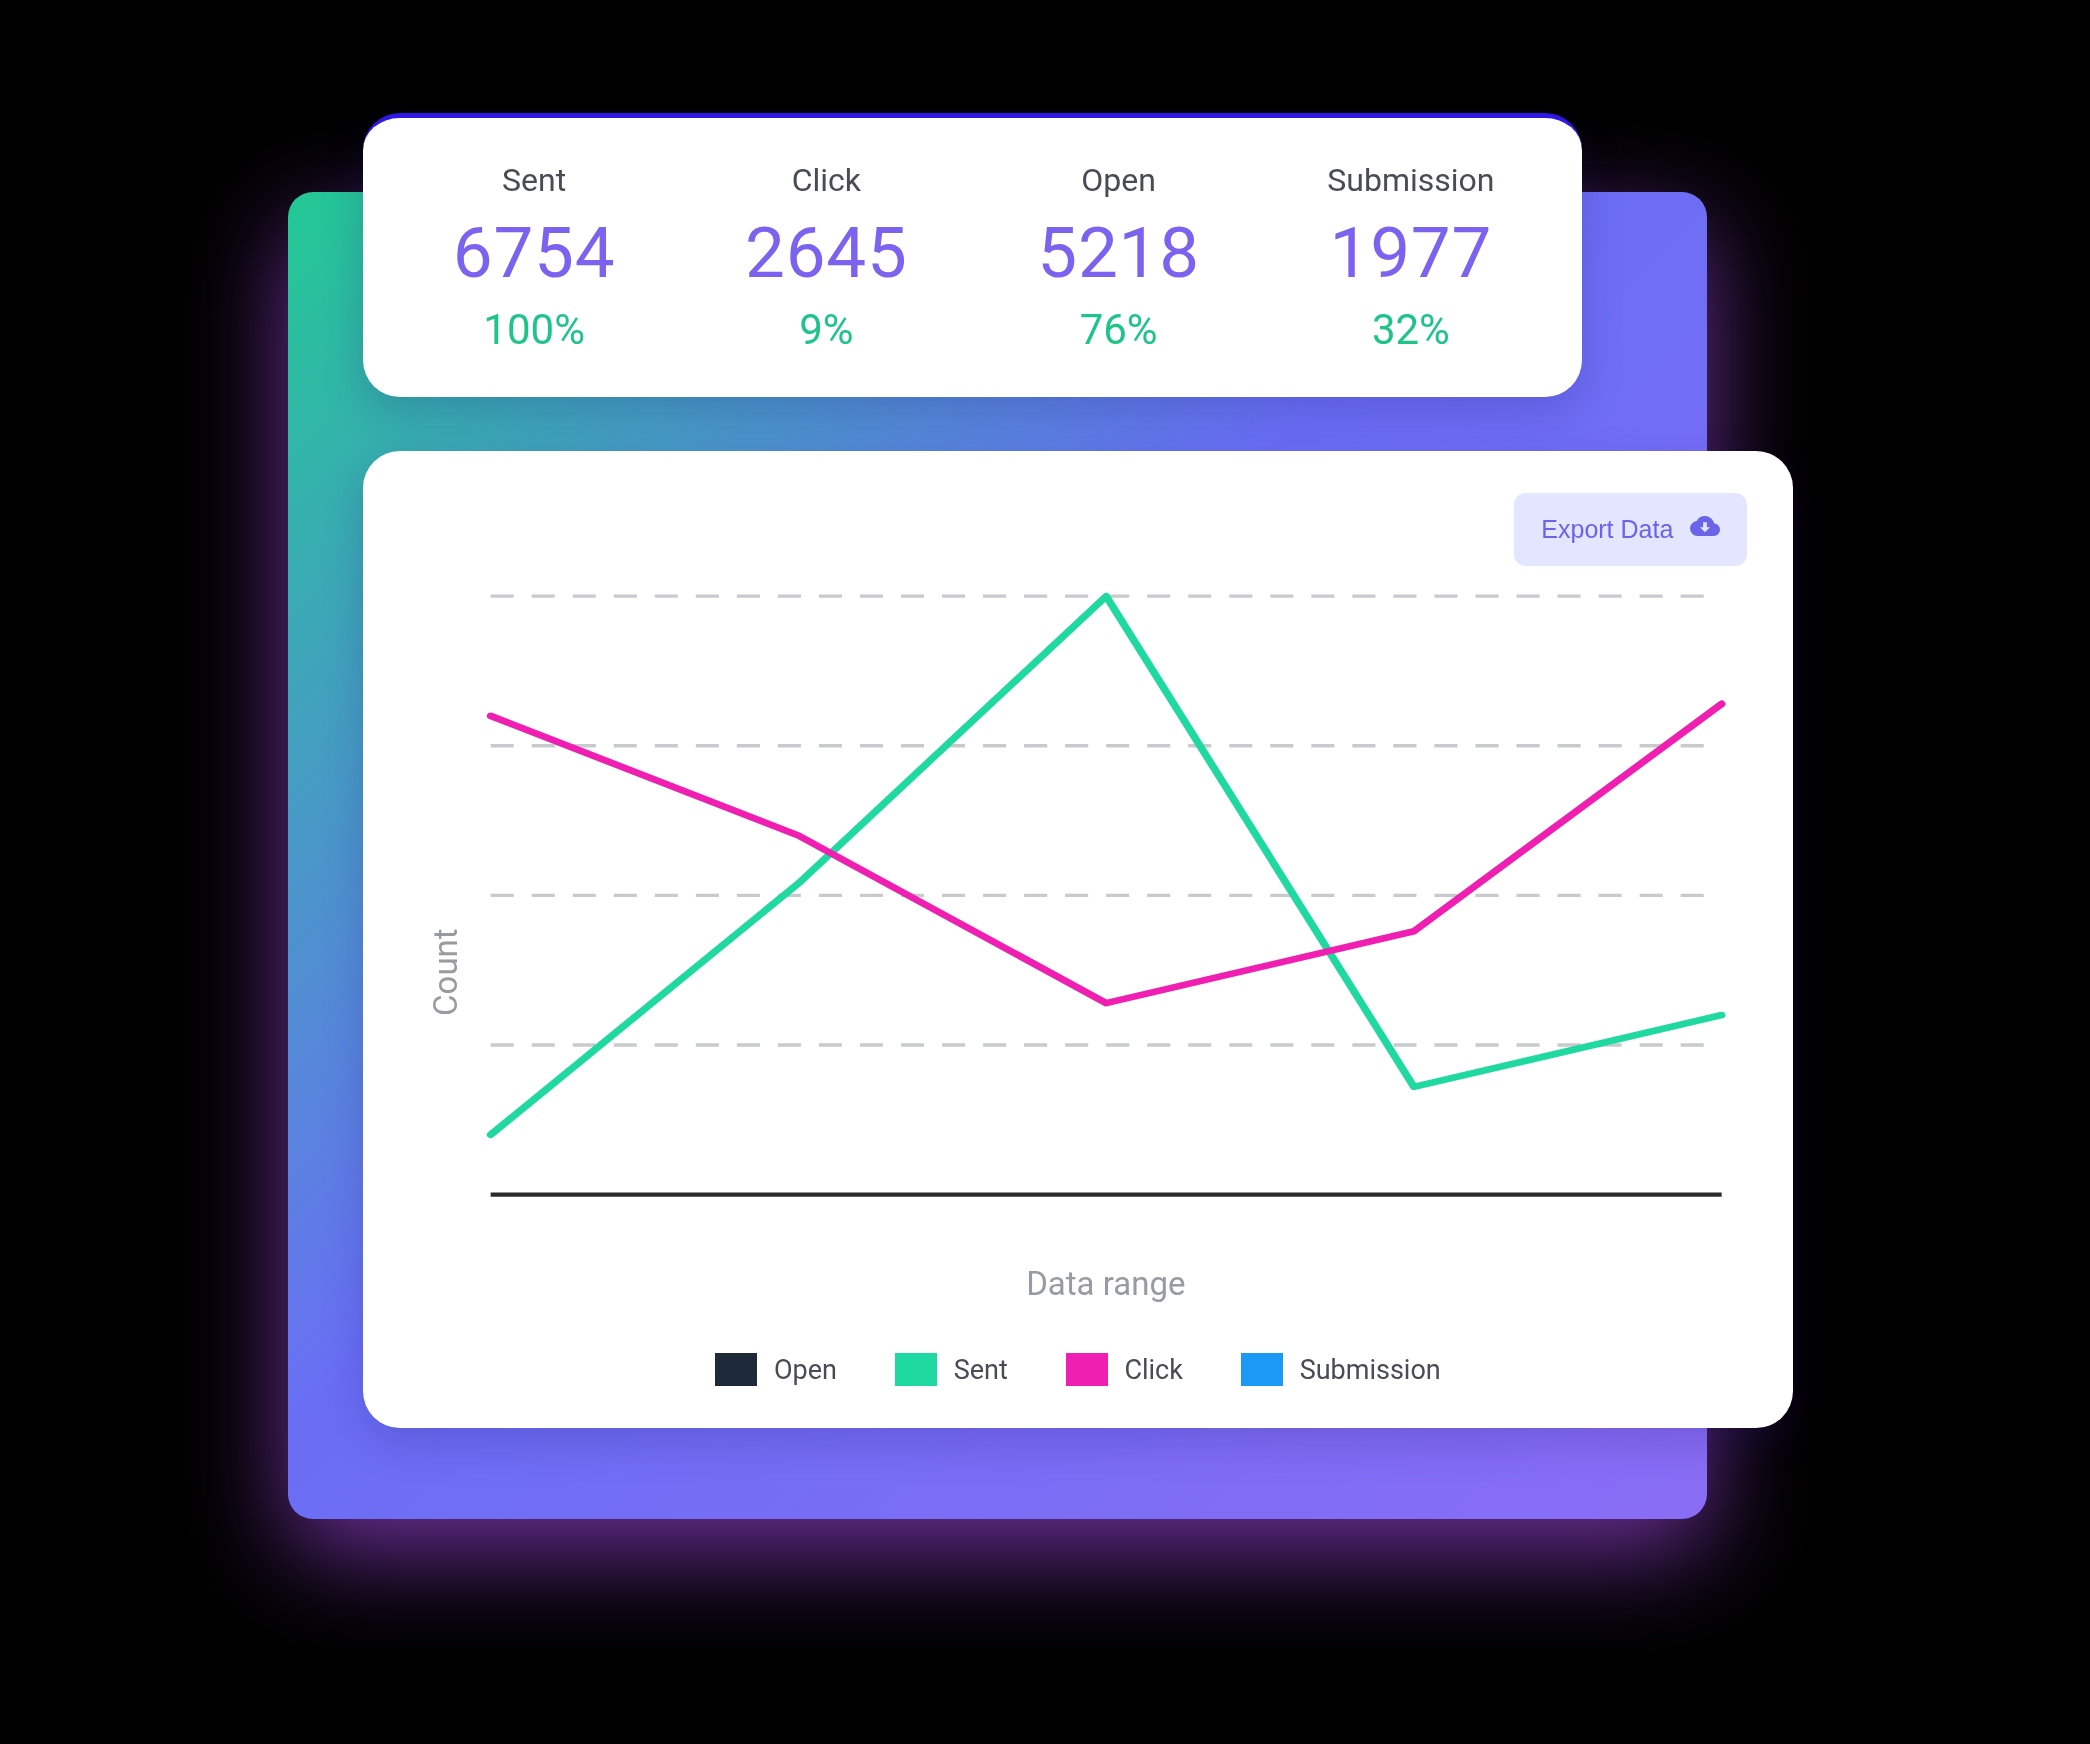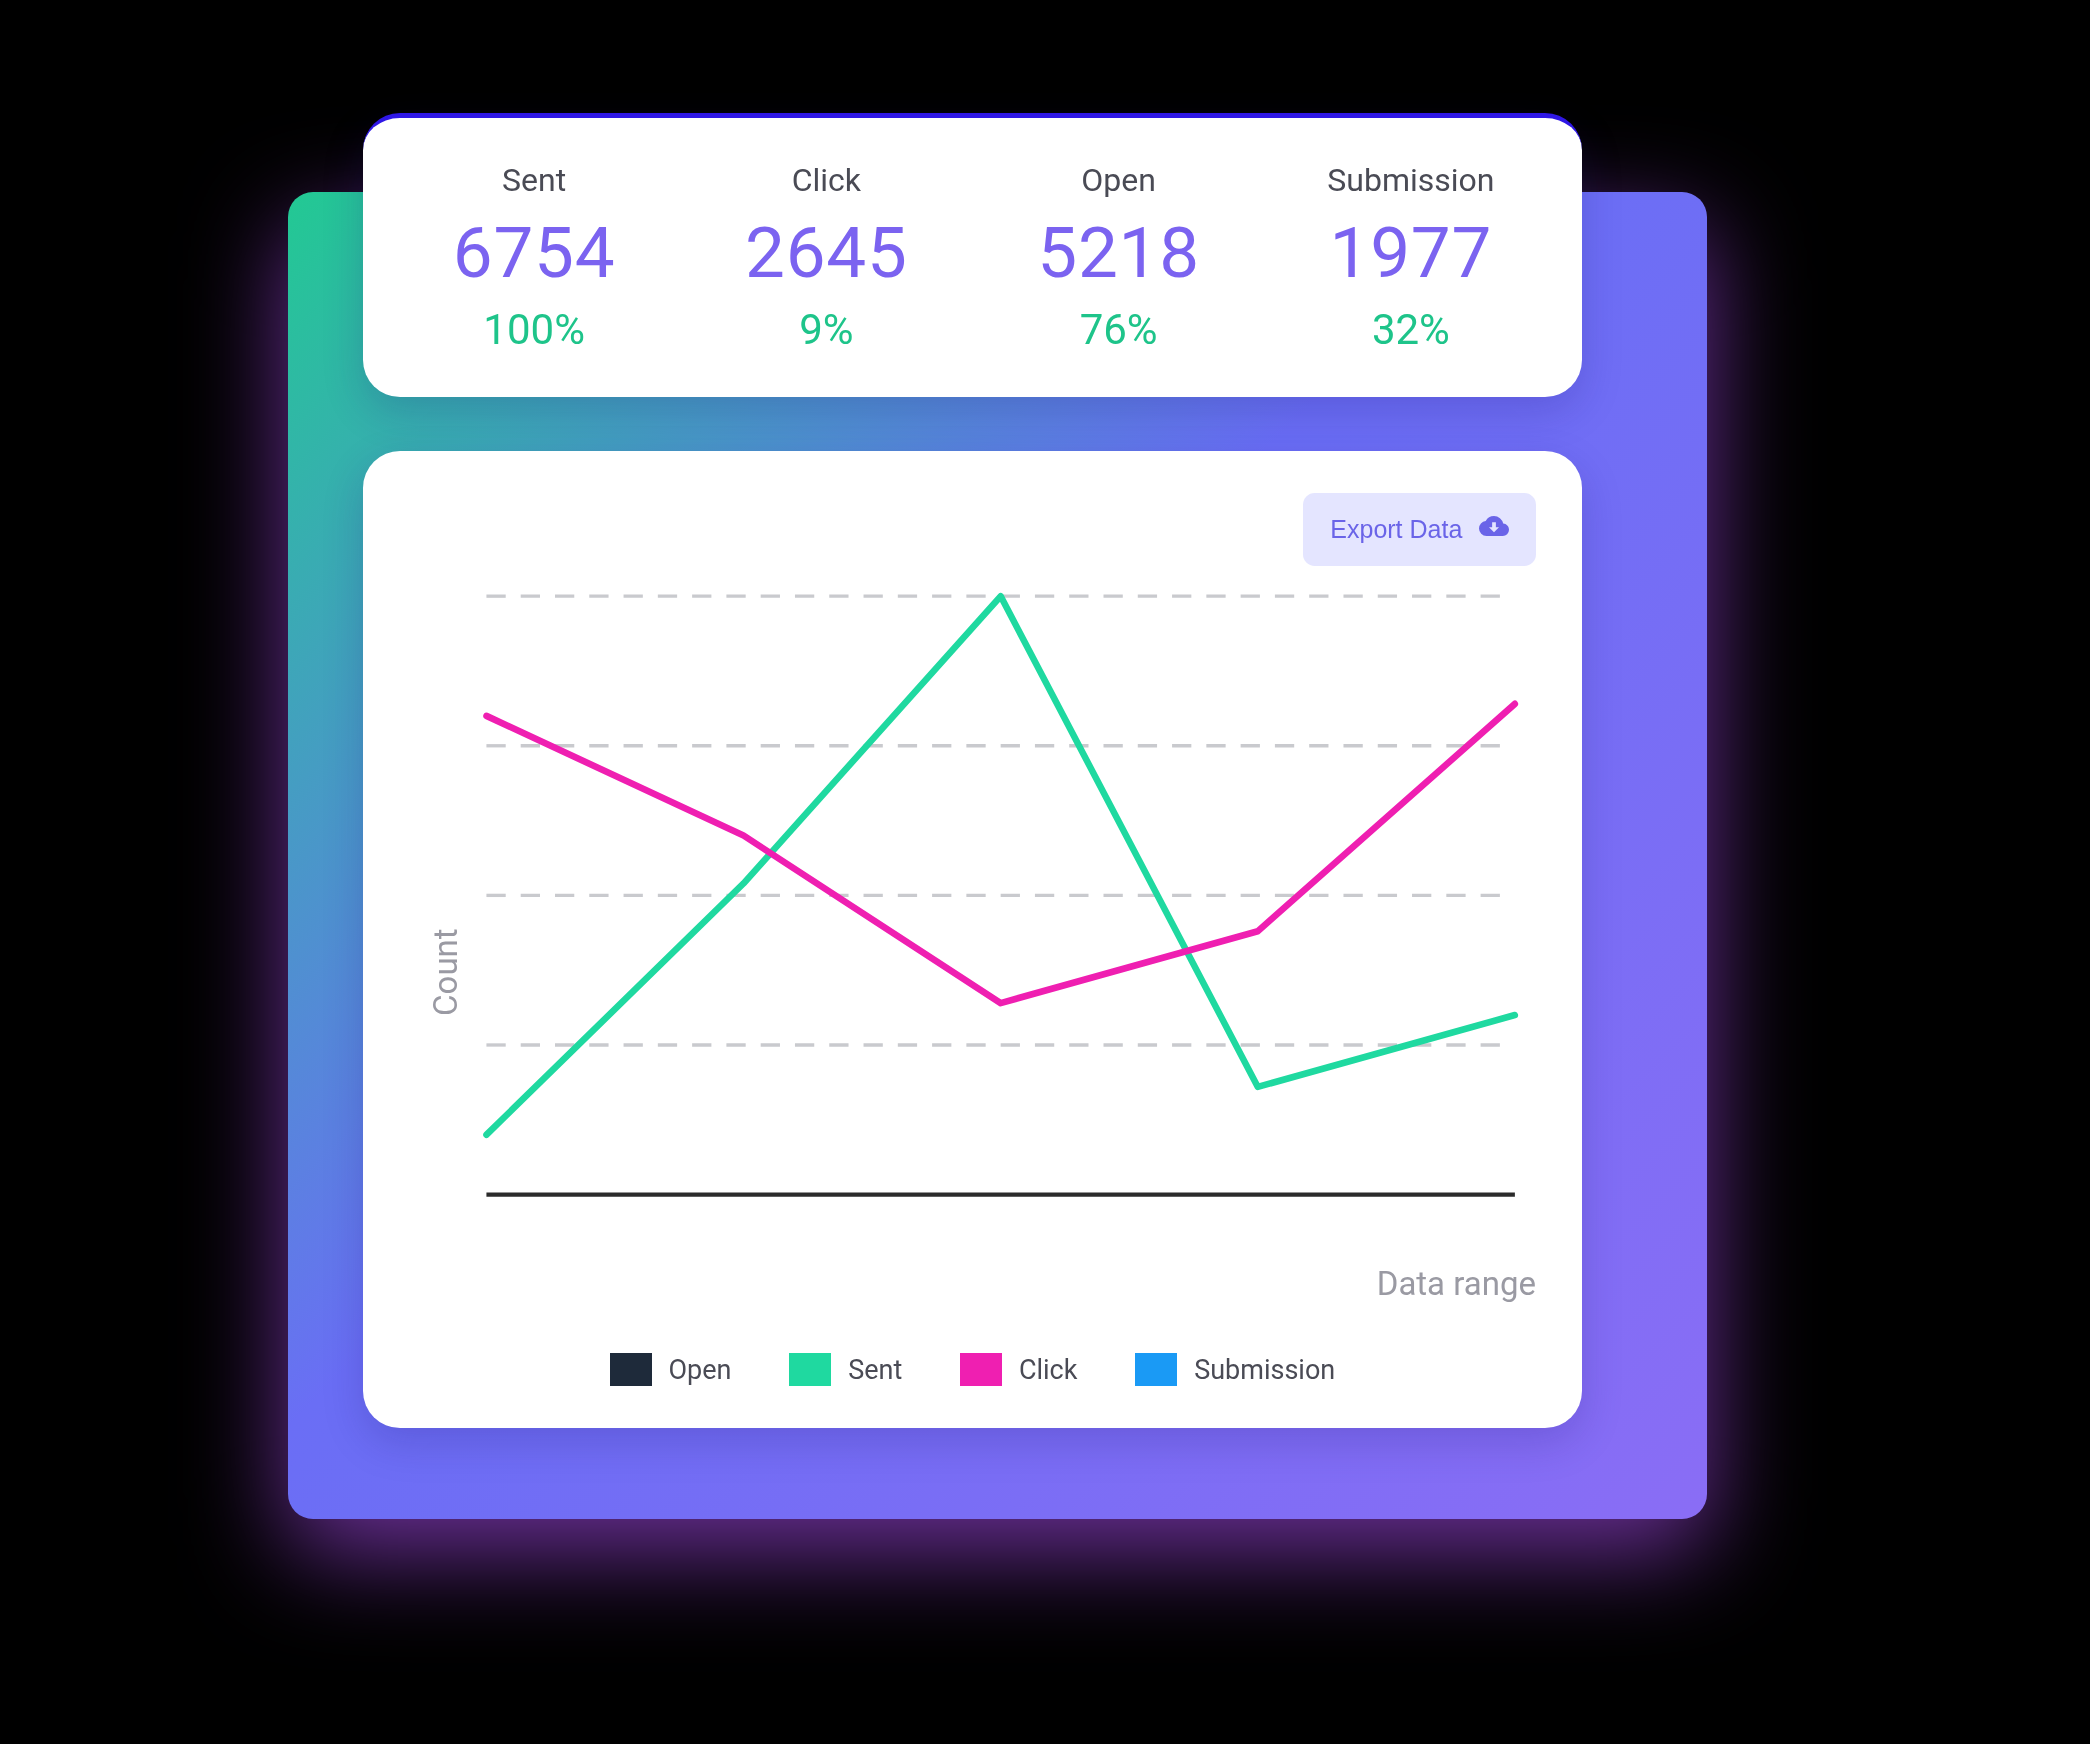--- a/index.html
+++ b/index.html
@@ -57,21 +57,21 @@
     letter-spacing: 0.8px;
   }
   .stat-pct {
     font-size: 42px;
     color: #1ec48a;
     font-weight: 400;
   }
   .chart-card {
     left: 363px;
     top: 451px;
-    width: 1219px;
+    width: 1430px;
     height: 977px;
     padding: 42px 46px 42px 46px;
     display: flex;
     flex-direction: column;
   }
   .export-row {
     display: flex;
     justify-content: flex-end;
     margin-bottom: 8.3px;
   }
@@ -110,21 +110,21 @@
     flex-direction: column;
   }
   .plot {
     flex: 1;
     position: relative;
   }
   .x-axis-label {
     color: #9a9aa3;
     font-size: 33px;
     font-weight: 400;
-    text-align: right;
+    text-align: center;
     padding-top: 25px;
   }
   .legend {
     display: flex;
     justify-content: center;
     gap: 58px;
     padding-top: 50px;
     flex-wrap: wrap;
   }
   .legend-item {

